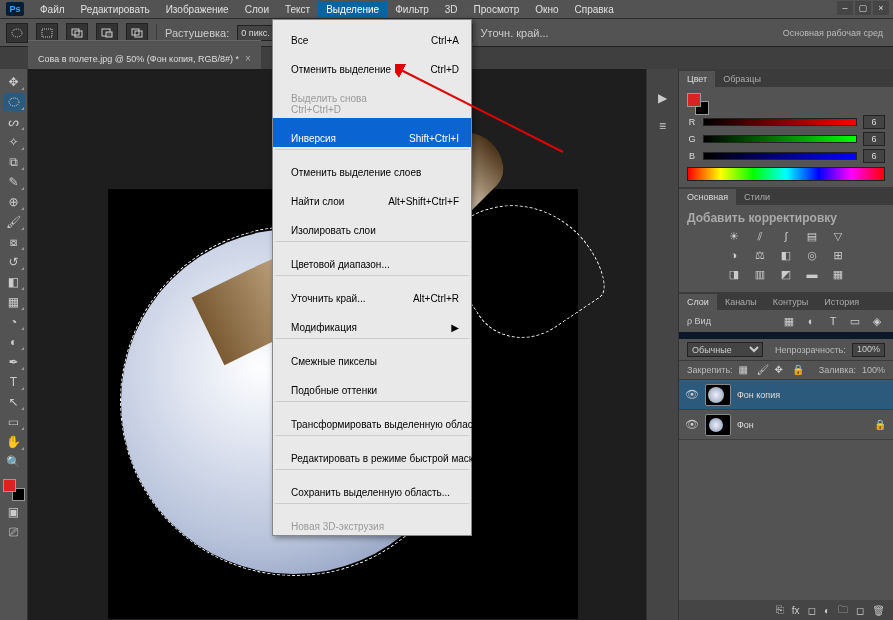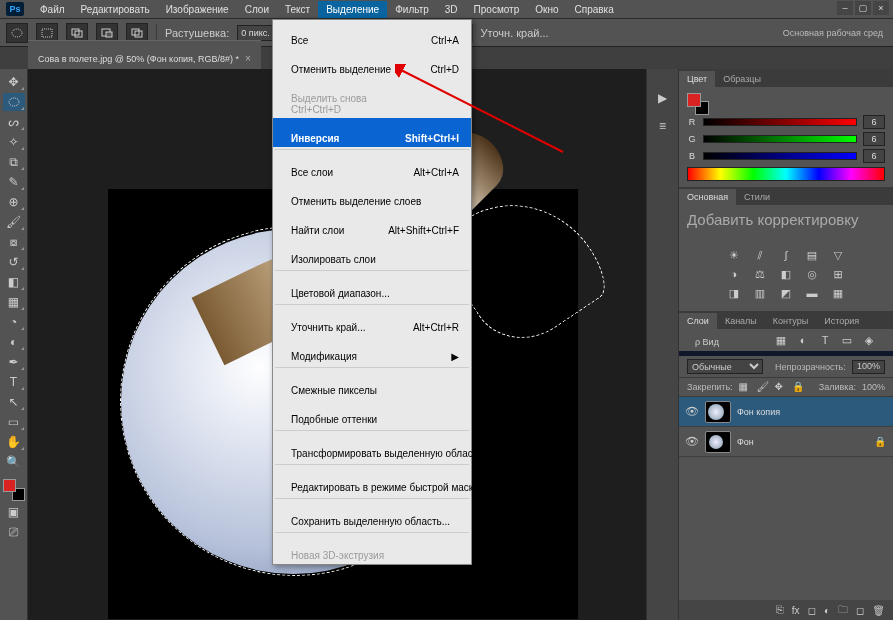--- a/index.html
+++ b/index.html
@@ -55,21 +55,21 @@
   .wing-r { position: absolute; left: 280px; top: 10px; width: 180px; height: 95px; background: linear-gradient(90deg, #7a5a32 0%, #b09570 40%, #d9cab5 65%, #99846a 80%, #4a3218 100%); transform: rotate(-45deg); transform-origin: left bottom; border-radius: 0 90% 20% 0 / 0 90% 50% 0; }
   .legs { position: absolute; left: 245px; top: 292px; width: 50px; height: 35px; background: linear-gradient(#c8b090, #9a7c58); border-radius: 20% 20% 40% 40%; }
   .selection-ring { position: absolute; border: 1px dashed #fff; border-radius: 50%; }
   .sel-main { left: 92px; top: 157px; width: 350px; height: 350px; }
   .sel-wing { position: absolute; left: 430px; top: 126px; width: 130px; height: 140px; border: 1px dashed #fff; border-radius: 0 90% 20% 60% / 0 90% 45% 50%; transform: rotate(-34deg); }
   
   
   .dropdown { position: absolute; left: 272px; top: 19px; width: 200px; background: #e9e9e9; border: 1px solid #888; box-shadow: 2px 2px 6px rgba(0,0,0,.4); z-index: 100; color: #000; font-size: 10px; }
   .dropdown .item { display: flex; justify-content: space-between; padding: 15px 12px 3px 18px; white-space: nowrap; }
   .dropdown .item.disabled { color: #9a9a9a; flex-direction: column; }
-  .dropdown .item.selected { background: #0a64d2; color: #fff; font-weight: bold; }
+  .dropdown .item.selected { background: #0a64d2; color: #fff; }
   .dropdown .sep { height: 1px; background: #ccc; margin: 2px 2px; }
   
   .arrow-annotation { position: absolute; left: 395px; top: 64px; z-index: 101; pointer-events: none; }
   
   
   .collapsed-strip { width: 32px; background: #454545; border-left: 1px solid #333; display: flex; flex-direction: column; align-items: center; padding-top: 20px; gap: 10px; }
   .strip-icon { width: 22px; height: 18px; display: flex; align-items: center; justify-content: center; color: #ccc; font-size: 12px; }
   
   .panels-right { width: 215px; background: #535353; border-left: 1px solid #333; display: flex; flex-direction: column; font-size: 9px; }
   .panel-tabs { display: flex; height: 18px; background: #3b3b3b; align-items: flex-end; }
@@ -84,26 +84,26 @@
   .slider-row { display: flex; align-items: center; gap: 6px; margin-bottom: 3px; clear: both; }
   .slider-row .lab { width: 10px; text-align: center; color: #ddd; }
   .slider-track { flex: 1; height: 8px; position: relative; border: 1px solid #222; }
   .slider-r { background: linear-gradient(90deg, #000, #f00); }
   .slider-g { background: linear-gradient(90deg, #000, #0f0); }
   .slider-b { background: linear-gradient(90deg, #000, #00f); }
   .slider-val { width: 22px; height: 14px; background: #444; border: 1px solid #222; color: #ddd; text-align: center; font-size: 9px; line-height: 12px; }
   .spectrum { height: 14px; margin-top: 4px; background: linear-gradient(90deg, #f00, #ff0, #0f0, #0ff, #00f, #f0f, #f00); border: 1px solid #222; }
   
   
-  .adjustments .title-sm { color: #aaa; font-size: 15px; margin-bottom: 20px; }
+  .adjustments .title-sm { color: #aaa; font-size: 12px; margin-bottom: 4px; font-weight: bold; }
   .adj-row { display: flex; justify-content: center; gap: 10px; margin-bottom: 5px; }
   .adj-icon { width: 16px; height: 14px; color: #ccc; display: flex; align-items: center; justify-content: center; font-size: 11px; }
   
   
-  .layers-top { display: flex; align-items: flex-end; gap: 6px; padding: 4px 16px; border-bottom: 5px solid #0f172a; }
+  .layers-top { display: flex; align-items: center; gap: 6px; padding: 4px 8px; border-bottom: 7px solid #0f172a; }
   .layers-opts { display: flex; align-items: center; padding: 3px 8px; gap: 6px; font-size: 9px; color: #bbb; border-bottom: 1px solid #3a3a3a; }
   .layers-opts .blend { background: #444; border: 1px solid #222; color: #ccc; width: 78px; height: 15px; font-size: 9px; }
   .layers-opts .opac { width: 34px; height: 14px; background: #444; border: 1px solid #222; color: #ccc; text-align: center; }
   .layers-lock { display: flex; align-items: center; padding: 3px 8px; gap: 6px; border-bottom: 1px solid #3a3a3a; color: #bbb; }
   .lock-icon { width: 12px; height: 12px; color: #ccc; font-size: 10px; }
   .layer-list { }
   .layer-row { display: flex; align-items: center; height: 30px; padding: 0 6px; border-bottom: 1px solid #3f3f3f; gap: 6px; }
   .layer-row.selected { background: #2c5a7c; }
   .eye { width: 14px; text-align: center; color: #ccc; font-size: 11px; }
   .thumb { width: 26px; height: 22px; background: #000; border: 1px solid #888; border-radius: 2px; position: relative; overflow: hidden; }
@@ -379,24 +379,20 @@
     <div class="item disabled">
       <span>Выделить снова</span>
       <span>Ctrl+Ctrl+D</span>
     </div>
     <div class="item selected">
       <span>Инверсия</span>
       <span>Shift+Ctrl+I</span>
     </div>
     <div class="sep"></div>
     <div class="item">
-      <span>Все слои</span>
-      <span>Alt+Ctrl+A</span>
-    </div>
-    <div class="item">
       <span>Отменить выделение слоев</span>
       <span></span>
     </div>
     <div class="item">
       <span>Найти слои</span>
       <span>Alt+Shift+Ctrl+F</span>
     </div>
     <div class="item">
       <span>Изолировать слои</span>
       <span></span>

